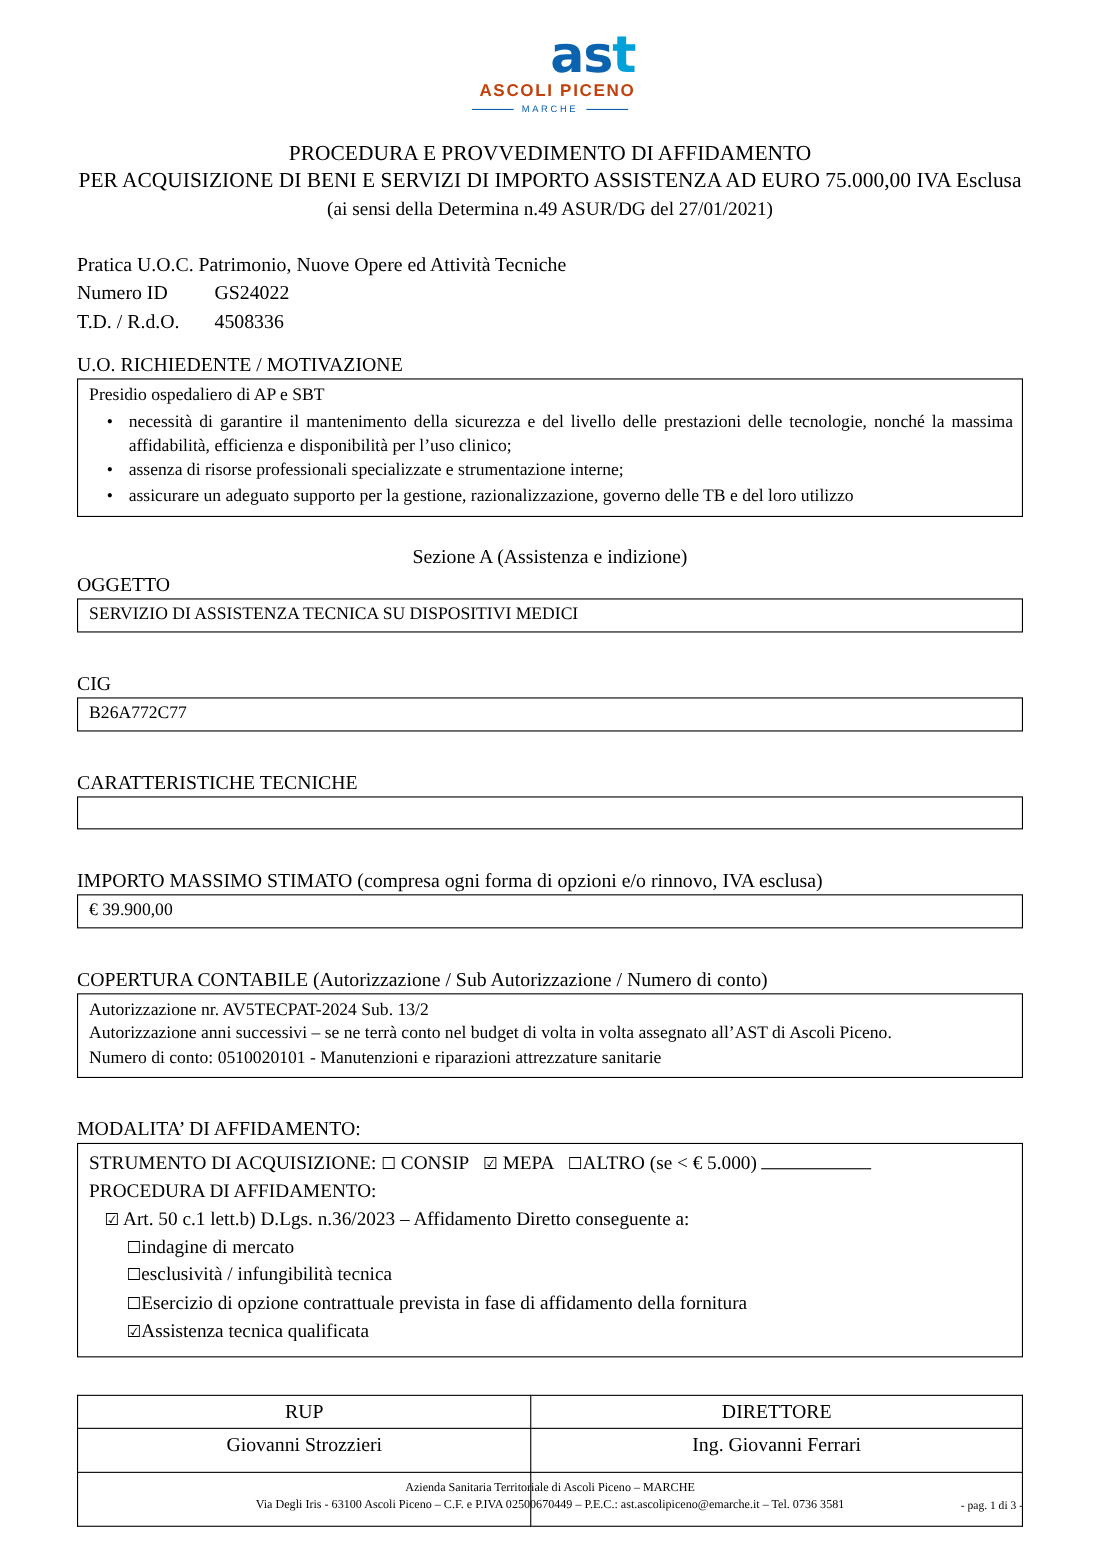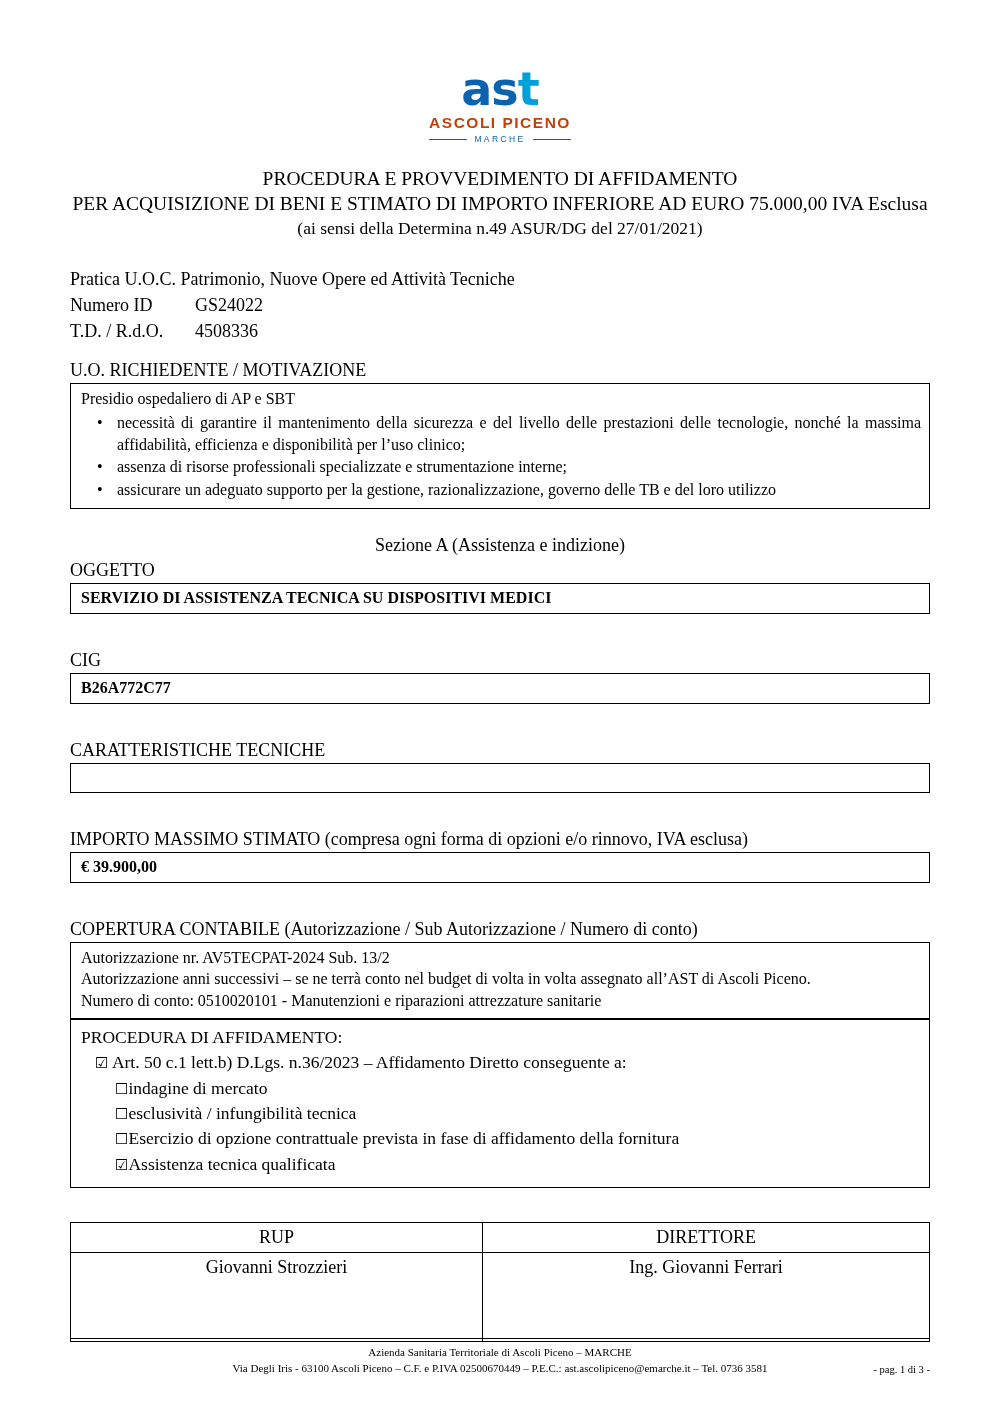--- a/index.html
+++ b/index.html
@@ -22,23 +22,22 @@
     padding: 0 70px;
   }
 
   
   .logo-block {
     padding-top: 26px;
     text-align: center;
   }
   .logo-wrap {
     display: inline-block;
-    text-align: center;
+    text-align: right;
     line-height: 1;
-    margin-top: 40px;
   }
   .logo-mark {
     font-family: "DejaVu Sans", sans-serif;
     font-size: 46px;
     font-weight: bold;
     color: #0b63b0;
     letter-spacing: -1px;
     position: relative;
     display: inline-block;
   }
@@ -120,21 +119,20 @@
   .box {
     border: 1px solid #000;
     box-sizing: border-box;
     padding: 4px 8px 6px 10px;
     font-size: 16px;
     line-height: 1.36;
   }
   .box.one-line {
     min-height: 28px;
     padding: 3px 8px 4px 10px;
-    font-weight: bold;
   }
   .box.empty {
     height: 30px;
   }
   ul.bullets {
     margin: 2px 0 2px 0;
     padding-left: 34px;
     list-style: none;
   }
   ul.bullets li {
@@ -233,21 +231,21 @@
   <div class="logo-block">
     <div class="logo-wrap">
       <div class="logo-mark"><span>as</span><span class="logo-plus">t</span></div>
       <div class="logo-name">ASCOLI PICENO</div>
       <div class="logo-sub"><span class="rule"></span><span>MARCHE</span><span class="rule"></span></div>
     </div>
   </div>
 
   <div class="title-block">
     <div class="title-line">PROCEDURA E PROVVEDIMENTO DI AFFIDAMENTO</div>
-    <div class="title-line">PER ACQUISIZIONE DI BENI E STIMATO DI IMPORTO INFERIORE AD EURO 75.000,00 IVA Esclusa</div>
+    <div class="title-line">PER ACQUISIZIONE DI BENI E SERVIZI DI IMPORTO ASSISTENZA AD EURO 75.000,00 IVA Esclusa</div>
     <div class="title-line small">(ai sensi della Determina n.49 ASUR/DG del 27/01/2021)</div>
   </div>
 
   <div class="meta-block">
     <div class="meta-row"><span class="meta-label">Pratica U.O.C. Patrimonio, Nuove Opere ed Attività Tecniche</span></div>
     <div class="meta-row"><span class="meta-label" style="width:125px">Numero ID</span><span class="meta-value">GS24022</span></div>
     <div class="meta-row"><span class="meta-label" style="width:125px">T.D. / R.d.O.</span><span class="meta-value">4508336</span></div>
   </div>
 
   <div class="sec-head">U.O. RICHIEDENTE / MOTIVAZIONE</div>
@@ -274,21 +272,33 @@
   <div class="sec-head spaced">IMPORTO MASSIMO STIMATO (compresa ogni forma di opzioni e/o rinnovo, IVA esclusa)</div>
   <div class="box one-line">€ 39.900,00</div>
 
   <div class="sec-head spaced">COPERTURA CONTABILE (Autorizzazione / Sub Autorizzazione / Numero di conto)</div>
   <div class="box">
     <span class="box-line">Autorizzazione nr. AV5TECPAT-2024 Sub. 13/2</span>
     <span class="box-line">Autorizzazione anni successivi – se ne terrà conto nel budget di volta in volta assegnato all’AST di Ascoli Piceno.</span>
     <span class="box-line">Numero di conto: 0510020101 - Manutenzioni e riparazioni attrezzature sanitarie</span>
   </div>
 
+  <div class="sec-head spaced">MODALITA’ DI AFFIDAMENTO:</div>
   <div class="mod-box">
+    <div>
+      <span>STRUMENTO DI ACQUISIZIONE:</span>
+      <span class="chk">☐</span>
+      <span>CONSIP</span>
+      &nbsp;
+      <span class="chk">☑</span>
+      <span>MEPA</span>
+      &nbsp;
+      <span class="chk">☐</span><span>ALTRO (se &lt; € 5.000)</span>
+      <span class="underline-blank"></span>
+    </div>
     <div>PROCEDURA DI AFFIDAMENTO:</div>
     <div class="indent-art">
       <span class="chk">☑</span>
       <span>Art. 50 c.1 lett.b) D.Lgs. n.36/2023 – Affidamento Diretto conseguente a:</span>
     </div>
     <div class="indent1"><span class="chk">☐</span><span>indagine di mercato</span></div>
     <div class="indent1"><span class="chk">☐</span><span>esclusività / infungibilità tecnica</span></div>
     <div class="indent1"><span class="chk">☐</span><span>Esercizio di opzione contrattuale prevista in fase di affidamento della fornitura</span></div>
     <div class="indent1"><span class="chk">☑</span><span>Assistenza tecnica qualificata</span></div>
   </div>

